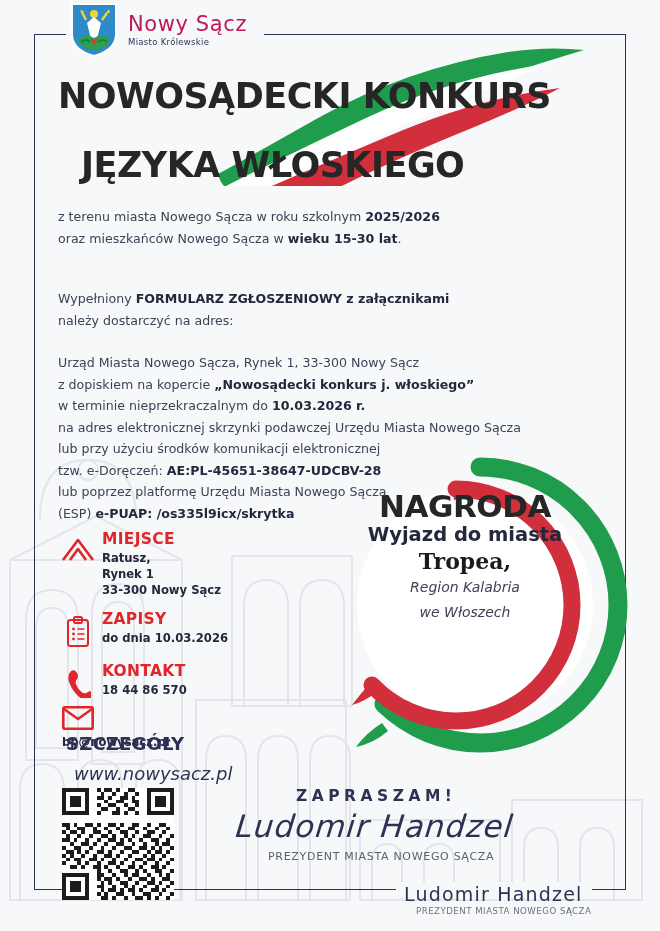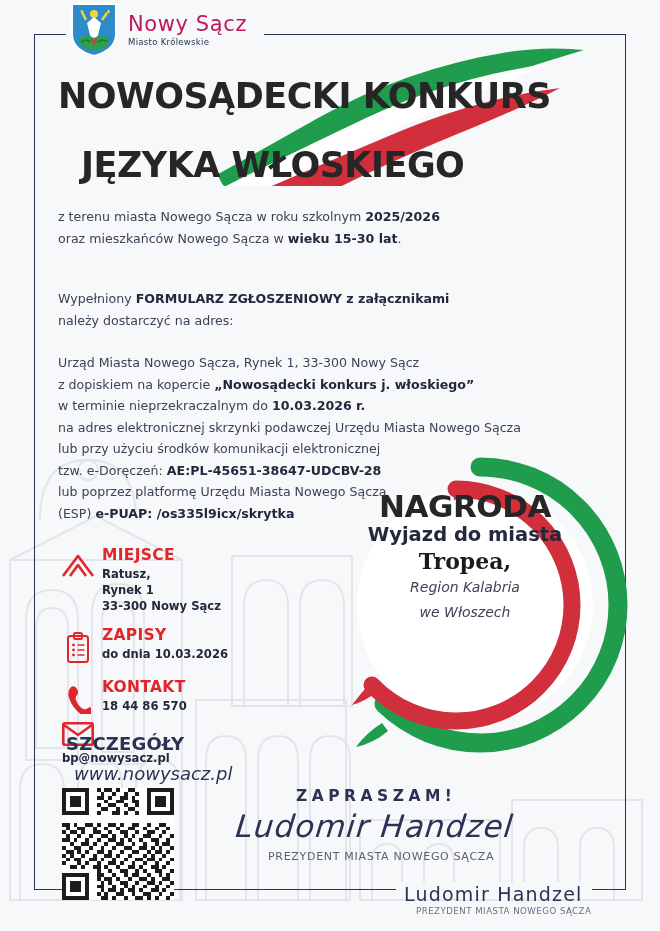--- a/index.html
+++ b/index.html
@@ -110,21 +110,21 @@
     font-family: "DejaVu Sans", sans-serif;
   }
   .body-text b { color: #23283d; }
   #para-who  { top: 206px; }
   #para-form { top: 288px; }
   #para-addr { top: 352px; }
 
   
   .info {
     position: absolute;
-    left: 58px; top: 546px;
+    left: 58px; top: 530px;
     width: 230px;
     z-index: 5;
   }
   .info-row {
     display: flex;
     align-items: flex-start;
     margin-bottom: 4px;
   }
   .info-ico {
     width: 40px;

